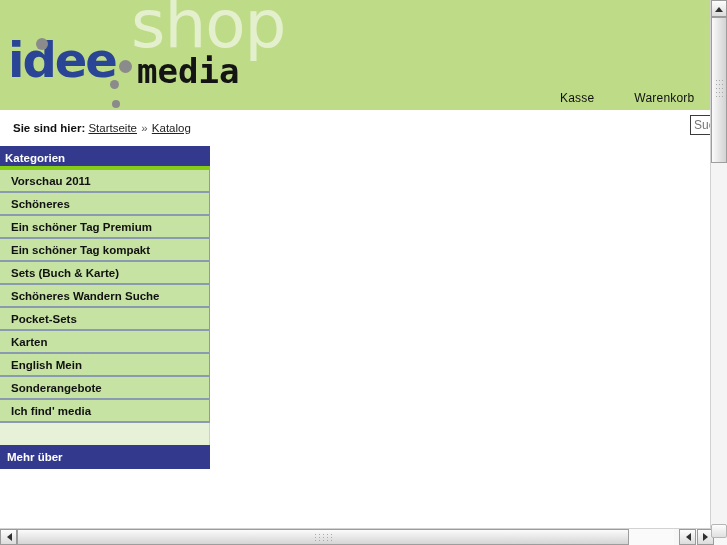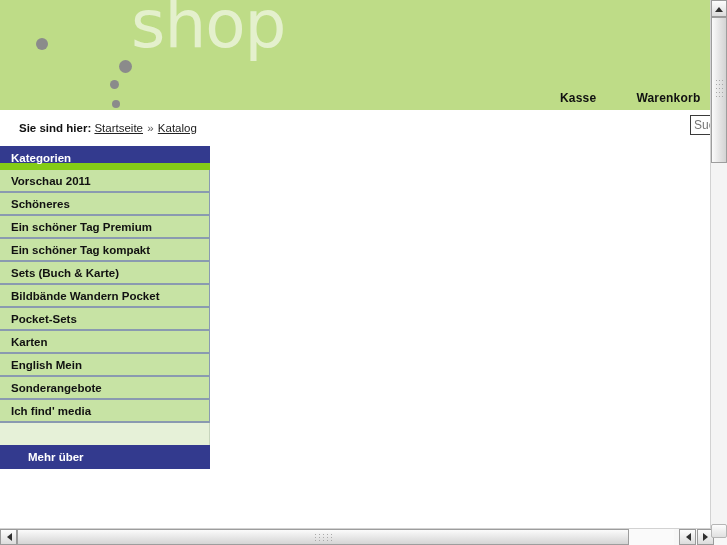--- a/index.html
+++ b/index.html
@@ -90,31 +90,31 @@
   #top-nav {
     position: absolute;
     left: 560px;
     top: 88px;
     height: 22px;
     white-space: nowrap;
   }
   .nav-item {
     display: inline-block;
     font-size: 12px;
-    font-weight: bold;
+    font-weight: normal;
     color: #111111;
     text-decoration: none;
     margin-right: 40px;
     letter-spacing: 0.2px;
   }
 
   
   #breadcrumb-row {
     position: absolute;
-    left: 10px;
+    left: 4px;
     top: 110px;
     width: 608px;
     height: 36px;
     background: #ffffff;
   }
   #breadcrumb {
     position: absolute;
     left: 9px;
     top: 12px;
     font-size: 11.5px;
@@ -162,23 +162,23 @@
     top: 146px;
     width: 210px;
   }
   #sidebar-header {
     height: 24px;
     line-height: 24px;
     background: #333a8e;
     color: #ffffff;
     font-size: 11.5px;
     font-weight: bold;
-    padding-left: 11px;
-    box-sizing: border-box;
-    border-bottom: 7px solid #84cc16;
+    padding-left: 5px;
+    box-sizing: border-box;
+    border-bottom: 4px solid #84cc16;
   }
   .sidebar-item {
     height: 23px;
     line-height: 23px;
     background: #c7e3a4;
     color: #111111;
     font-size: 11.5px;
     font-weight: bold;
     padding-left: 11px;
     box-sizing: border-box;
@@ -193,21 +193,21 @@
     background: #e6f1d8;
     border-right: 1px solid #c7d5bd;
   }
   #sidebar-footer-header {
     height: 24px;
     line-height: 24px;
     background: #333a8e;
     color: #ffffff;
     font-size: 11.5px;
     font-weight: bold;
-    padding-left: 28px;
+    padding-left: 7px;
     box-sizing: border-box;
     overflow: hidden;
   }
 
   
   .sb-btn {
     background: linear-gradient(#fdfdfd, #dcdcdc);
     border: 1px solid #9a9a9a;
     box-sizing: border-box;
     position: relative;
@@ -347,20 +347,22 @@
 </style>
 </head>
 <body>
 
 <div id="viewport">
 
   <div id="header-banner">
 
     <div id="logo">
       <div id="logo-shop">shop</div>
+      <div id="logo-idee">idee</div>
+      <div id="logo-media">media</div>
       <span class="logo-dot" id="logo-dot-1"></span>
       <span class="logo-dot" id="logo-dot-2"></span>
       <span class="logo-dot" id="logo-dot-3"></span>
       <span class="logo-dot" id="logo-dot-4"></span>
     </div>
 
     <div id="top-nav">
       <a class="nav-item" href="#">Kasse</a><a class="nav-item" href="#">Warenkorb</a>
     </div>
 
@@ -375,21 +377,21 @@
   </div>
 
   <div id="sidebar">
     <div id="sidebar-header">Kategorien</div>
     <div id="sidebar-items">
         <div class="sidebar-item">Vorschau 2011</div>
         <div class="sidebar-item">Schöneres</div>
         <div class="sidebar-item">Ein schöner Tag Premium</div>
         <div class="sidebar-item">Ein schöner Tag kompakt</div>
         <div class="sidebar-item">Sets (Buch &amp; Karte)</div>
-        <div class="sidebar-item">Bildbände Wandern Pocket</div>
+        <div class="sidebar-item">Schöneres Wandern Suche</div>
         <div class="sidebar-item">Pocket-Sets</div>
         <div class="sidebar-item">Karten</div>
         <div class="sidebar-item">English Mein</div>
         <div class="sidebar-item">Sonderangebote</div>
         <div class="sidebar-item">Ich find' media</div>
       </div>
     <div id="sidebar-gap"></div>
     <div id="sidebar-footer-header">Mehr über</div>
   </div>
 

